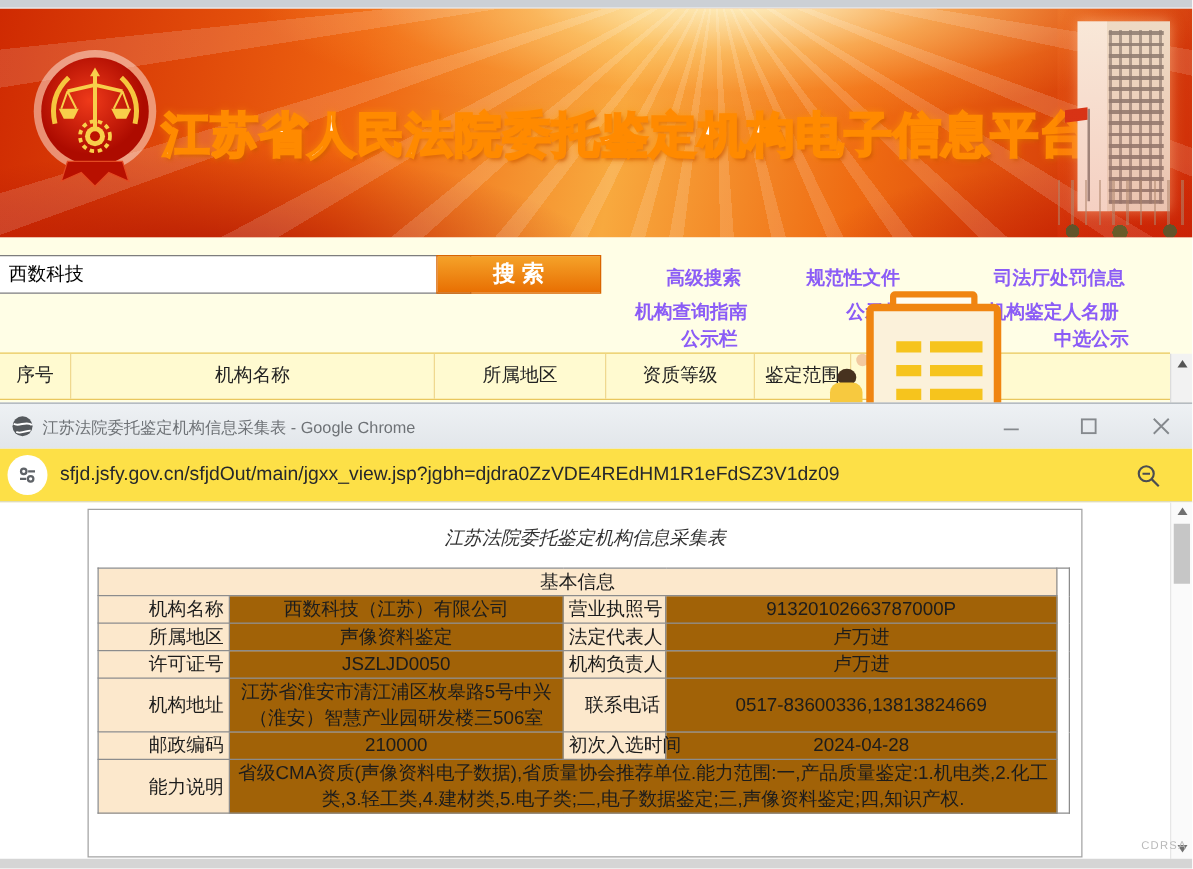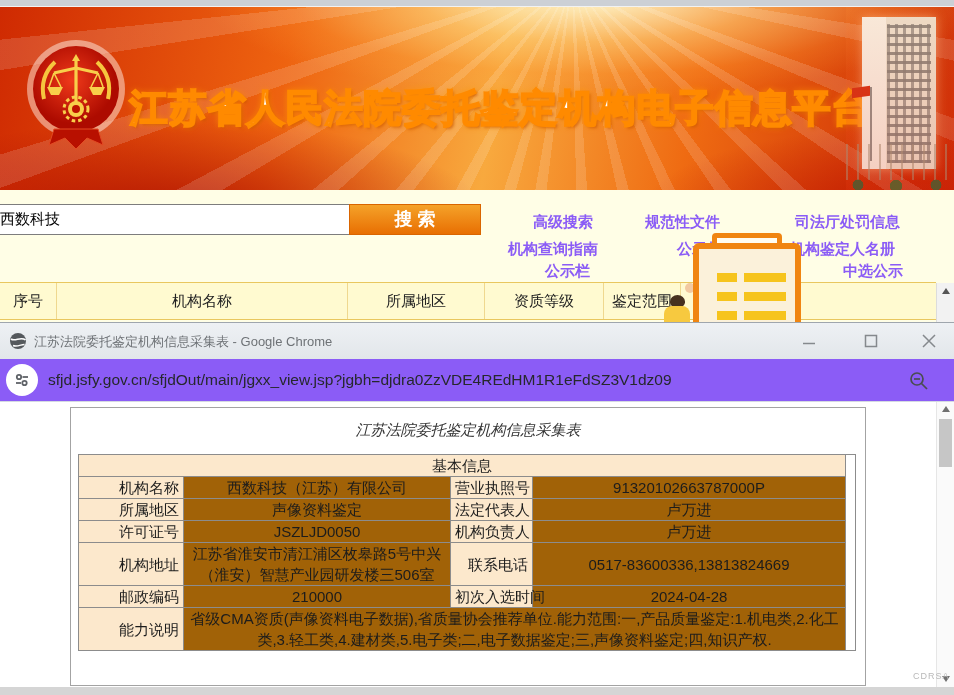--- a/index.html
+++ b/index.html
@@ -42,21 +42,21 @@
   .trees { position:absolute; left:0; right:0; bottom:0; height:14px;
     background:radial-gradient(circle 9px at 12px 9px,#3c5a30 60%,transparent 62%),
                radial-gradient(circle 10px at 50px 10px,#45642f 60%,transparent 62%),
                radial-gradient(circle 9px at 90px 9px,#3c5a30 60%,transparent 62%); }
   .building-tint { position:absolute; inset:0; background:linear-gradient(rgba(255,150,60,.12), rgba(230,60,20,.22)); }
 
   
   .page { position:absolute; left:0; top:190px; width:954px; height:140px; background:#fffee6; }
   .search-input { position:absolute; left:0; top:14px; width:377px; height:31px;
     border:1px solid #7d7d7d; border-left:none; background:#fff; font-size:15px; color:#000;
-    padding:0 0; font-family:"Liberation Sans","DejaVu Sans",sans-serif; }
+    padding:0 7px; font-family:"Liberation Sans","DejaVu Sans",sans-serif; }
   .search-btn { position:absolute; left:349px; top:14px; width:132px; height:31px;
     background:linear-gradient(#f5a229,#e86f02); border:1px solid #d96500;
     color:#fff; font-size:18px; font-weight:bold; text-align:center; line-height:29px; cursor:pointer; }
   .nav-link { position:absolute; font-size:15px; font-weight:bold; color:#8b5cf6;
     white-space:nowrap; cursor:pointer; }
 
   .results-header { position:absolute; left:0; top:92px; width:936px; height:38px; display:flex;
     background:#fffad0; border-top:1px solid #e9c75e; border-bottom:1px solid #e9c75e; }
   .rh-cell { height:100%; line-height:36px; text-align:center; font-size:15px; color:#222;
     border-right:1px solid #efd88f; overflow:hidden; }
@@ -86,21 +86,21 @@
   
   .popup { position:absolute; left:0; top:322px; width:954px; height:373px; z-index:10; background:#fff; }
   .titlebar { position:absolute; left:0; top:0; width:954px; height:37px;
     background:linear-gradient(#eef1f4,#e2e6ea); border-top:1px solid #9fa6ad; }
   .win-title { position:absolute; left:34px; top:10px; font-size:13px; color:#6e7276; white-space:nowrap; }
   .globe-icon { position:absolute; left:9px; top:9px; }
   .win-btn { position:absolute; top:4px; width:32px; height:28px; display:flex;
     align-items:center; justify-content:center; cursor:pointer; }
   .btn-min{left:793px;} .btn-max{left:855px;} .btn-close{left:913px;}
 
-  .urlbar { position:absolute; left:0; top:37px; width:954px; height:43px; background:#8b5cf6;
+  .urlbar { position:absolute; left:0; top:37px; width:954px; height:43px; background:#fde047;
     border-bottom:1px solid #d4d9e2; }
   .chip { position:absolute; left:6px; top:5px; width:32px; height:32px; background:#fff;
     border-radius:50%; display:flex; align-items:center; justify-content:center; cursor:pointer; }
   .url-text { position:absolute; left:48px; top:12px; font-size:15.5px; color:#26282c; white-space:nowrap; }
   .zoom-icon { position:absolute; left:908px; top:11px; cursor:pointer; }
 
   .popup-content { position:absolute; left:0; top:80px; width:954px; height:285px; background:#fff; }
   .form-box { position:absolute; left:70px; top:5px; width:796px; height:279px;
     border:1px solid #a3a3a3; background:#fff; overflow:hidden; }
   .form-title { position:absolute; left:0; top:13px; width:100%; text-align:center;

